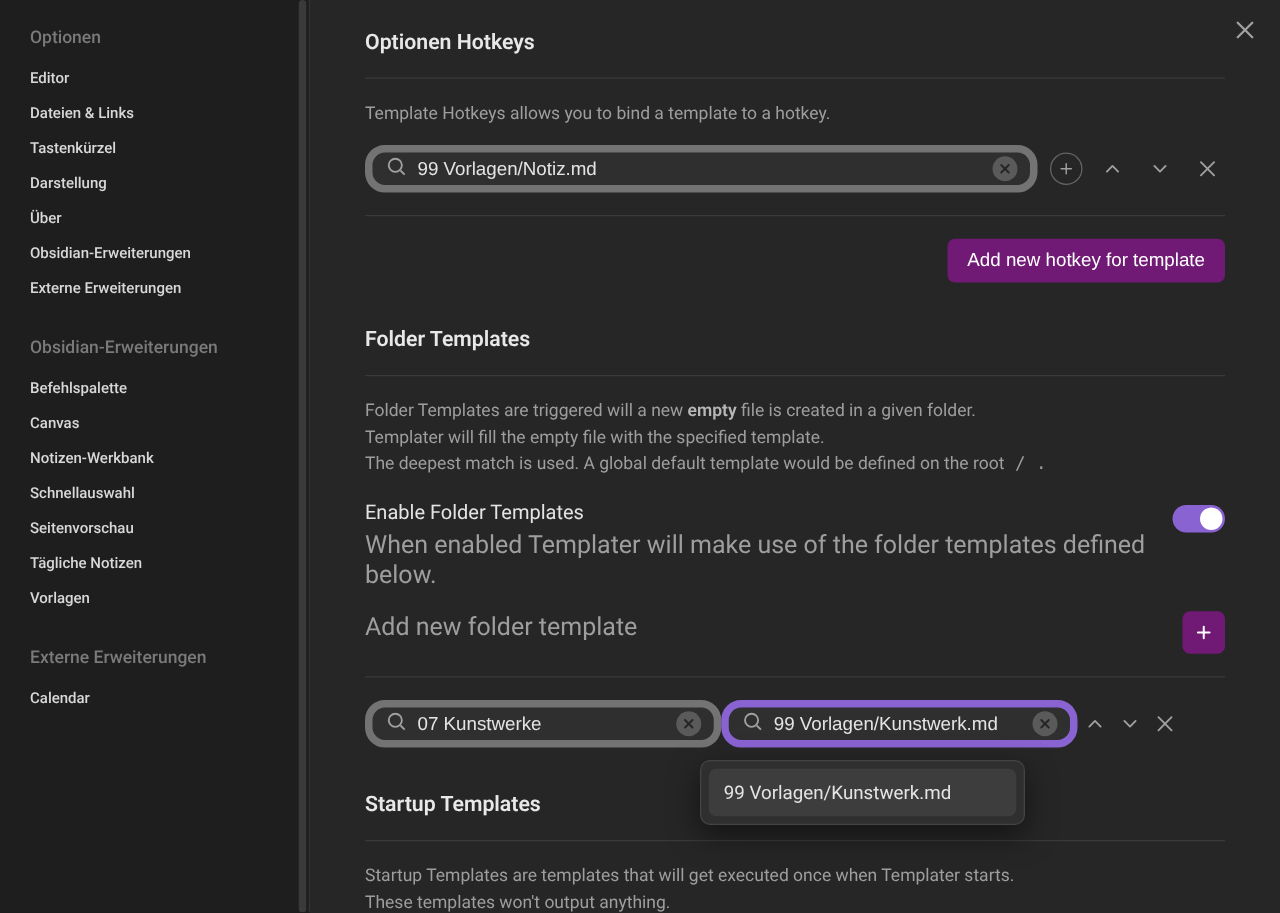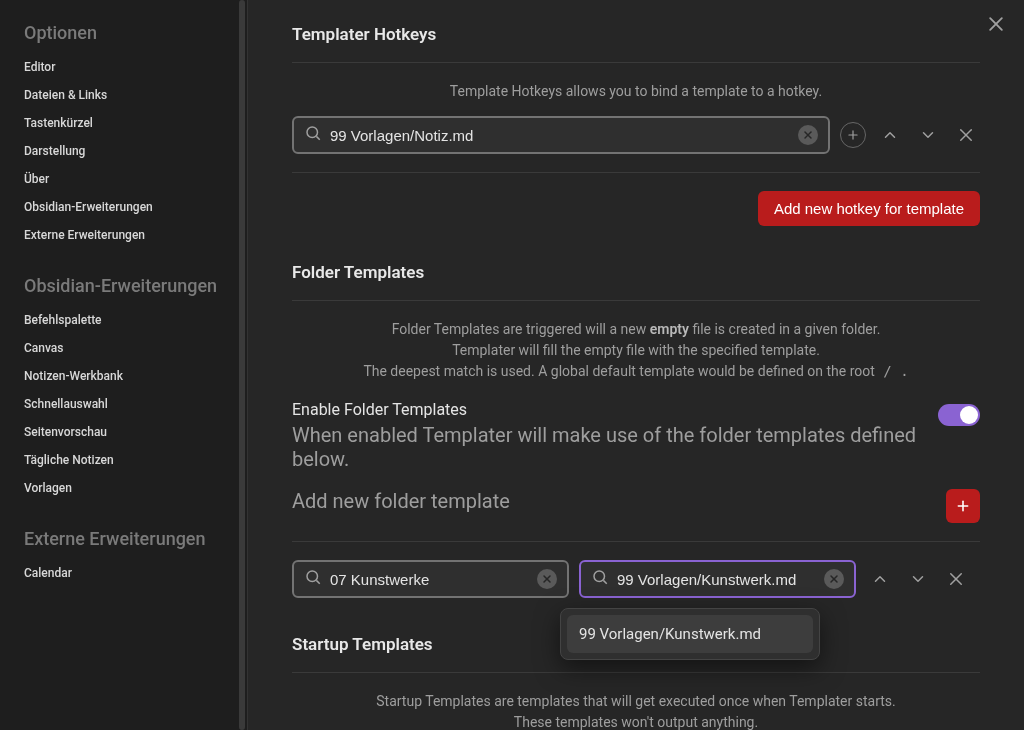--- a/index.html
+++ b/index.html
@@ -1,49 +1,49 @@
 <!DOCTYPE html>
 <html><head>
 <meta charset="utf-8">
 <style>
   * { box-sizing: border-box; margin: 0; padding: 0; }
   html, body { width: 1024px; height: 730px; overflow: hidden; font-family: -apple-system, BlinkMacSystemFont, "Segoe UI", Roboto, sans-serif; background: #1a1a1a; color: #dcddde; }
   .app { display: flex; width: 100%; height: 100%; background: #1e1e1e; }
   .sidebar { width: 248px; background: #1e1e1e; border-right: 1px solid #333; overflow-y: auto; padding: 18px 0 18px 0; position: relative; }
   .sidebar-inner { padding: 0 22px 0 24px; }
-  .section-label { color: #7a7a7a; font-size: 18px; font-weight: 500; margin-bottom: 10px; margin-top: 4px; }
+  .section-label { color: #7a7a7a; font-size: 14px; font-weight: 500; margin-bottom: 10px; margin-top: 4px; }
   .nav-item { color: #d8d8d8; font-size: 12px; font-weight: 500; padding: 7px 0; cursor: pointer; }
   .nav-group { margin-bottom: 26px; }
   .scroll-indicator { position:absolute; right:2px; top:0; bottom:0; width:6px; background:#3a3a3a; border-radius:3px; }
   .main { flex: 1; background: #262626; position: relative; overflow-y: auto; }
   .main-inner { padding: 24px 44px 24px 44px; }
   .close-x { position: absolute; top: 14px; right: 18px; color: #a0a0a0; cursor: pointer; }
   h2.section-title { font-size: 17px; font-weight: 600; color: #e8e8e8; margin-bottom: 18px; }
   .hr { height:1px; background:#3a3a3a; margin: 14px 0 18px 0; }
-  .desc { color: #9e9e9e; font-size: 14px; line-height: 1.5; text-align: center; }
+  .desc { color: #9e9e9e; font-size: 14px; line-height: 1.5; }
   .desc .bold { font-weight: 600; color:#b8b8b8; }
   .row { display: flex; align-items: center; gap: 10px; margin-top: 14px; }
-  .search-box { flex: 1; display: flex; align-items: center; background: #2f2f2f; border: 2px solid #737373; border-radius: 6px; height: 38px; padding: 0 10px; gap: 8px; }
+  .search-box { flex: 1; display: flex; align-items: center; background: #2f2f2f; border: 6px solid #737373; border-radius: 16px; height: 38px; padding: 0 10px; gap: 8px; }
   .search-box.focused { border-color: #8a63d2; }
   .search-box input { flex:1; background: transparent; border: none; outline: none; color: #e4e4e4; font-size: 15px; }
   .icon-btn { width: 28px; height: 28px; display:flex; align-items:center; justify-content:center; color:#a0a0a0; border-radius:4px; cursor:pointer; }
   .icon-btn.circle { border:1px solid #666; border-radius:50%; width:26px; height:26px; }
   .clear-btn { width:20px; height:20px; border-radius:50%; background:#5a5a5a; display:flex; align-items:center; justify-content:center; color:#262626; cursor:pointer; flex-shrink:0; }
   .clear-btn svg { width:12px; height:12px; }
-  .btn-primary { background:#b91c1c; color:#fff; font-size:15px; font-weight:500; padding:9px 16px; border-radius:6px; border:none; cursor:pointer; }
+  .btn-primary { background:#701a75; color:#fff; font-size:15px; font-weight:500; padding:9px 16px; border-radius:6px; border:none; cursor:pointer; }
   .btn-primary.square { width:34px; height:34px; padding:0; display:flex; align-items:center; justify-content:center; font-size:20px; }
   .right-align { display:flex; justify-content:flex-end; margin-top:18px; }
   .section-block { margin-top: 36px; }
   .setting-row { display:flex; align-items:flex-start; justify-content:space-between; gap:4px; margin-top:18px; }
   .setting-row .info { flex:1; }
   .setting-row .info .name { font-size:16px; color:#e4e4e4; margin-bottom:4px; }
   .setting-row .info .sub { font-size:20px; color:#9e9e9e; }
   .toggle { width:42px; height:22px; background:#8a63d2; border-radius:11px; position:relative; cursor:pointer; flex-shrink:0; margin-top:4px; }
   .toggle .knob { width:18px; height:18px; background:#fff; border-radius:50%; position:absolute; top:2px; right:2px; }
-  .folder-row { display:flex; align-items:center; gap:10px; margin-top:18px; position:relative; }
+  .folder-row { display:flex; align-items:center; margin-top:18px; position:relative; }
   .suggest { position:absolute; top:48px; left:268px; width:260px; background:#2f2f2f; border:1px solid #444; border-radius:8px; padding:6px; box-shadow:0 8px 24px rgba(0,0,0,0.5); z-index:10; }
   .suggest-item { background:#3d3d3d; padding:10px 12px; border-radius:6px; color:#e4e4e4; font-size:15px; cursor:pointer; }
   .mono { font-family: ui-monospace, Menlo, monospace; }
   .search-icon { color:#a0a0a0; flex-shrink:0; }
   .divider-thin { height:1px; background:#3a3a3a; margin-top:18px; }
   .folder-row .search-box { flex: 0 0 256px; }
   .folder-row .search-box.template-box { flex: 0 0 260px; }
 </style>
 </head>
 <body>
@@ -81,21 +81,21 @@
 
   <main class="main">
     <div class="close-x">
       <svg width="20" height="20" viewBox="0 0 24 24" fill="none" stroke="currentColor" stroke-width="2.2" stroke-linecap="round">
           <line x1="5" y1="5" x2="19" y2="19"></line>
           <line x1="19" y1="5" x2="5" y2="19"></line>
         </svg>
     </div>
     <div class="main-inner">
 
-      <h2 class="section-title">Templater Hotkeys</h2>
+      <h2 class="section-title">Optionen Hotkeys</h2>
       <div class="hr"></div>
       <p class="desc">Template Hotkeys allows you to bind a template to a hotkey.</p>
       <div class="row">
         <div class="search-box">
           <span class="search-icon">
             <svg width="18" height="18" viewBox="0 0 24 24" fill="none" stroke="currentColor" stroke-width="2">
                 <circle cx="11" cy="11" r="7"></circle>
                 <line x1="21" y1="21" x2="16.5" y2="16.5"></line>
               </svg>
           </span>

